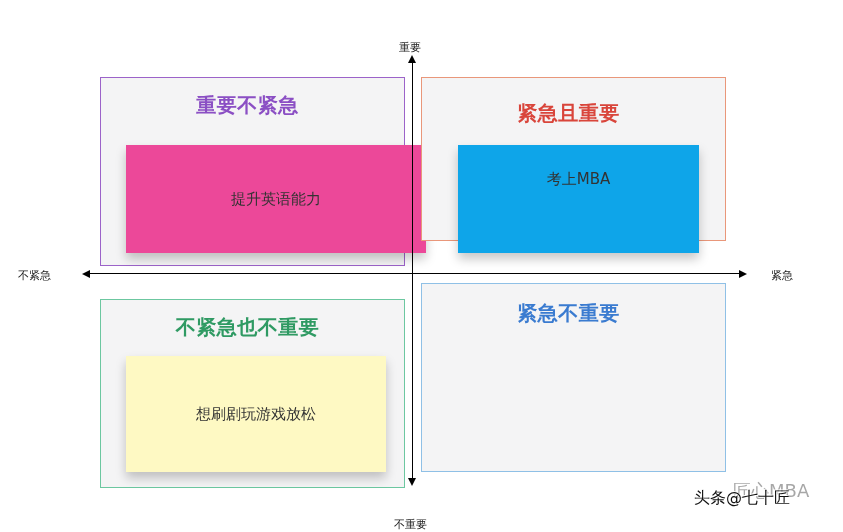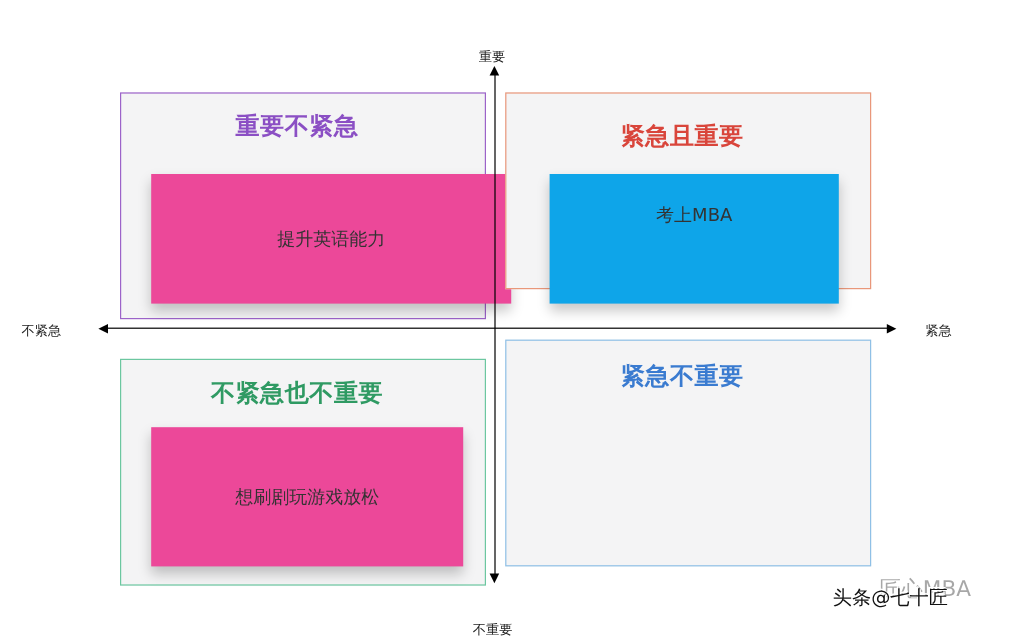--- a/index.html
+++ b/index.html
@@ -34,21 +34,21 @@
 
 <div class="quad q-tr">
   <div class="qtitle" style="top:22px;left:-10px;color:#d9453b;">紧急且重要</div>
   <div class="card" style="left:36px;top:67px;width:241px;height:108px;background:#0ea5e9;align-items:flex-start;padding-top:22px;">
     <span>考上MBA</span>
   </div>
 </div>
 
 <div class="quad q-bl">
   <div class="qtitle" style="top:14px;left:-10px;color:#2f9a63;">不紧急也不重要</div>
-  <div class="card" style="left:25px;top:56px;width:260px;height:116px;background:#ec4899;align-items:center;">
+  <div class="card" style="left:25px;top:56px;width:260px;height:116px;background:#fef9c3;align-items:center;">
     <span>想刷剧玩游戏放松</span>
   </div>
 </div>
 
 <div class="quad q-br">
   <div class="qtitle" style="top:16px;left:-10px;color:#3a7bd0;">紧急不重要</div>
 </div>
 
 <div class="axis-h"></div>
 <div class="axis-v"></div>

